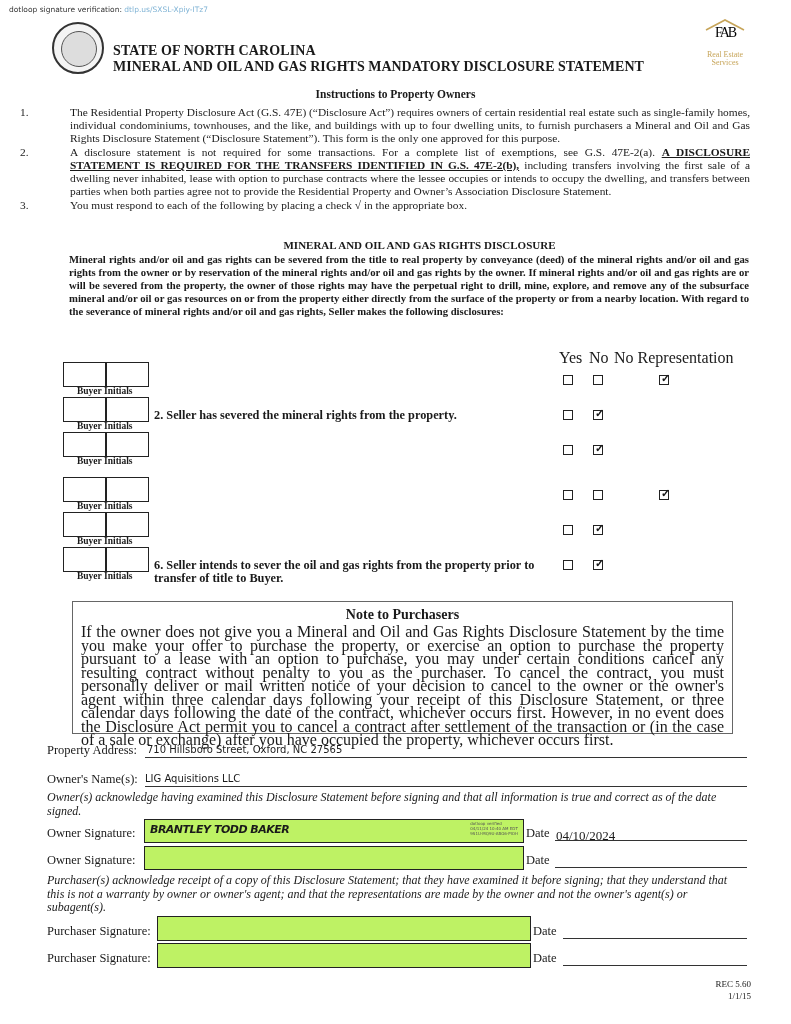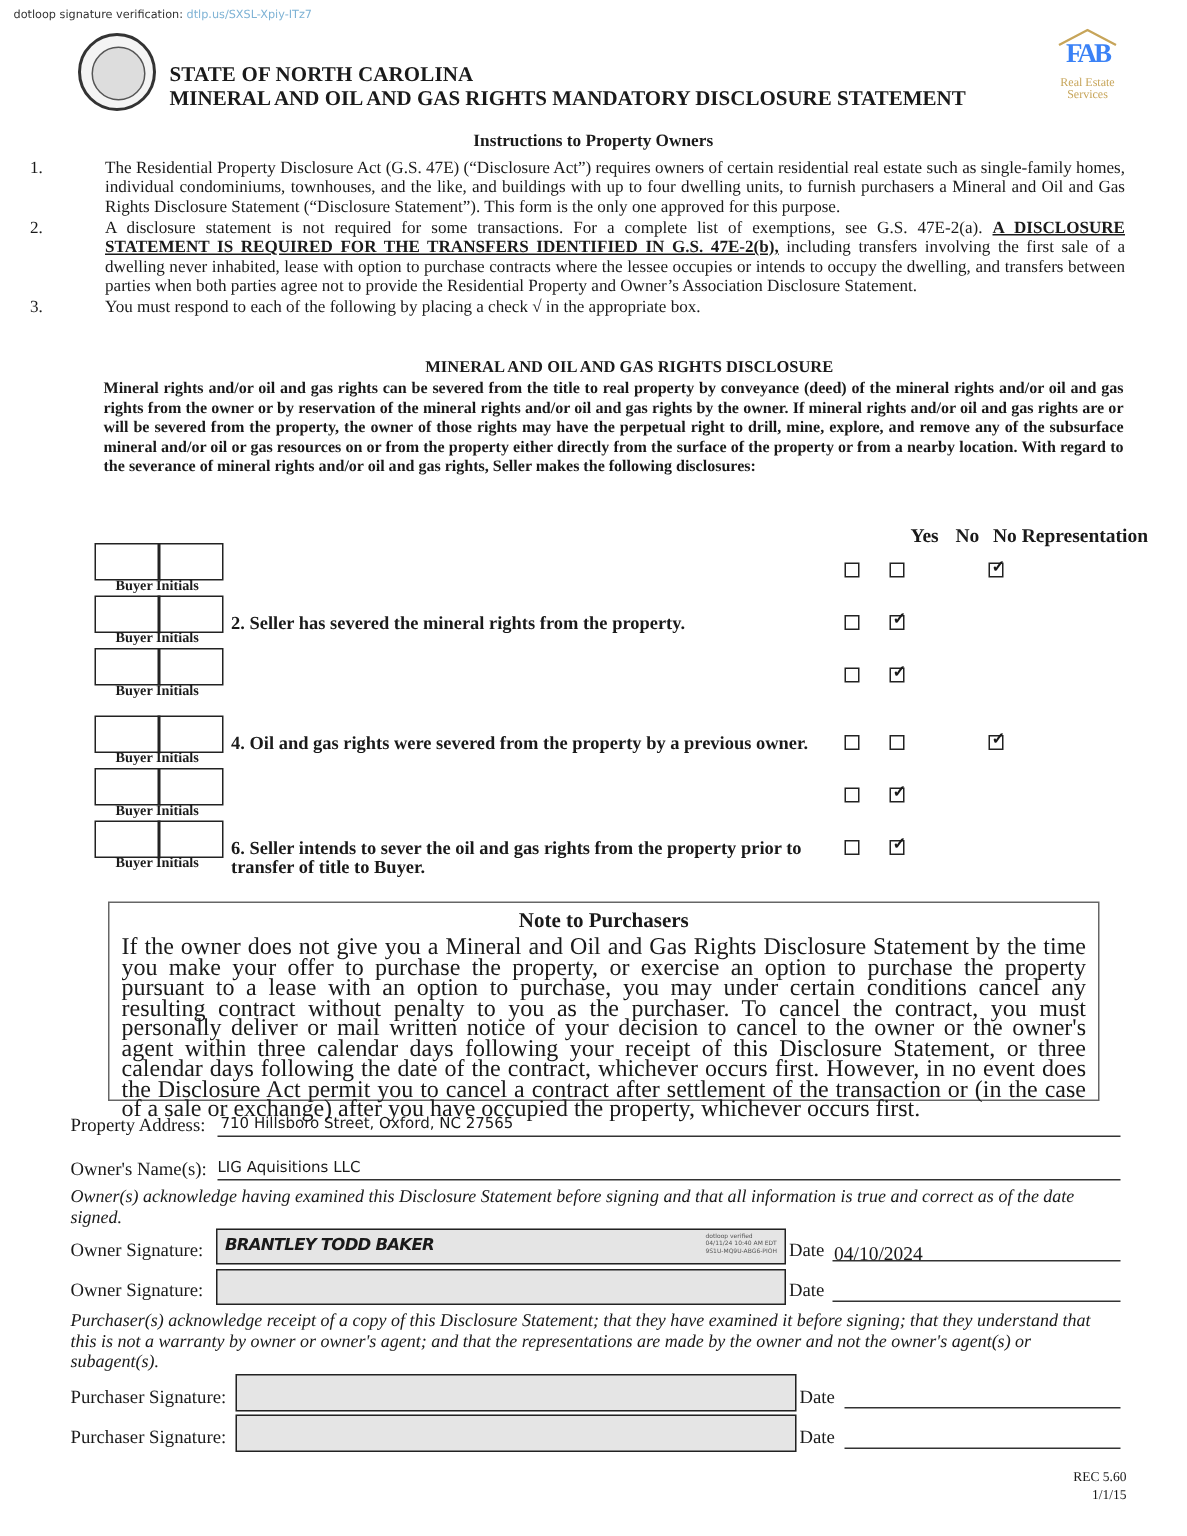--- a/index.html
+++ b/index.html
@@ -9,47 +9,47 @@
   .verif { left:9px; top:5px; font-family:"DejaVu Sans", sans-serif; font-size:7.5px; color:#333; }
   .verif .link { color:#7fb3d5; }
   .seal { left:52px; top:22px; width:52px; height:52px; border-radius:50%;
           border:2px solid #333; box-sizing:border-box; background:#f4f4f4; }
   .seal .inner { position:absolute; left:7px; top:7px; width:34px; height:34px;
                  border-radius:50%; border:1px solid #555; background:#ddd; }
   .title1 { left:113px; top:43px; font-weight:bold; font-size:14px; letter-spacing:0.1px; }
   .title2 { left:113px; top:59px; font-weight:bold; font-size:14px; }
   .logo { left:695px; top:17px; width:60px; height:50px; text-align:center; }
   .logo .roof { position:absolute; left:10px; top:2px; width:40px; height:12px; }
-  .logo .fab { position:absolute; left:0; top:8px; width:60px; font-size:18px; font-weight:bold;
-               color:#3b82f6; letter-spacing:-2px; }
+  .logo .fab { position:absolute; left:0; top:8px; width:60px; font-size:14px; font-weight:normal;
+               color:#000000; letter-spacing:-2px; }
   .logo .sub { position:absolute; left:0; top:34px; width:60px; font-size:8px; line-height:8px; color:#c7a55a; }
   .instr-h { left:0; width:791px; top:88px; text-align:center; font-weight:bold; font-size:11.5px; }
   .list { left:20px; top:106px; width:730px; font-size:11.4px; line-height:13px; }
   .list .item { position:relative; padding-left:50px; margin-bottom:1px; text-align:justify; }
   .list .num { position:absolute; left:0; top:0; }
   .u { font-weight:bold; text-decoration:underline; }
   .sec-h { left:0; width:791px; top:239px; text-align:center; font-weight:bold; font-size:11px;margin-left:24px; }
   .intro { left:69px; top:253px; width:680px; font-weight:bold; font-size:10.7px; line-height:13px; text-align:justify; }
-  .colhead { top:349px; font-weight:bold; font-size:13px;margin-left:48px; }
+  .colhead { top:349px; font-weight:normal; font-size:16px; }
   .row { left:63px; width:700px; height:38px; }
   .init { position:absolute; left:0; top:0; width:88px; height:26px; }
   .init .box { position:absolute; top:0; width:44px; height:25px; border:1.5px solid #222; box-sizing:border-box; }
   .init .lbl { position:absolute; left:14px; top:24px; font-size:9.5px; font-weight:bold; white-space:nowrap; }
   .q { position:absolute; left:91px; top:12px; width:400px; font-weight:bold; font-size:12.3px; line-height:13px; }
   .cb { position:absolute; top:13px; width:10px; height:10px; border:1.4px solid #222; box-sizing:border-box;
         font-size:12px; line-height:6px; text-align:center; font-weight:bold; }
   .cb.checked::after { content:"\2713"; position:absolute; left:1px; top:-1px; font-size:11px; }
   .note { left:72px; top:601px; width:661px; height:133px; border:1.5px solid #666; box-sizing:border-box; }
   .note h3 { margin:5px 0 2px 0; text-align:center; font-size:14px; font-weight:bold; }
   .note p { margin:0 8px; font-size:16px; line-height:13.5px; text-align:justify; }
   .field { left:47px; font-size:12.5px; }
   .fline { position:absolute; border-bottom:1px solid #333; height:14px; }
   .fval { position:absolute; font-family:"DejaVu Sans", sans-serif; font-size:10px; }
   .ack { left:47px; width:700px; font-style:italic; font-size:12px; line-height:13.5px; }
-  .sigbox { position:absolute; border:1.8px solid #222; box-sizing:border-box; background:#e5e5e5; }
+  .sigbox { position:absolute; border:1.8px solid #222; box-sizing:border-box; background:#bef264; }
   .sigtext { position:absolute; left:5px; top:3px; font-style:italic; font-weight:bold; font-size:11px;
              font-family:"DejaVu Sans", sans-serif; letter-spacing:-0.5px; }
   .sigmeta { position:absolute; right:5px; top:1px; font-family:"DejaVu Sans", sans-serif;
              font-size:4px; line-height:5px; color:#555; }
   .footer { right:40px; top:978px; font-size:9px; text-align:right; line-height:12px; }
 </style>
 </head>
 <body>
 
 <div class="abs verif">
@@ -127,21 +127,20 @@
   <div class="cb" style="left:500px"></div>
   <div class="cb checked" style="left:530px"></div>
 </div>
 
 <div class="abs row" style="top:477px">
   <div class="init">
     <div class="box" style="left:0"></div>
     <div class="box" style="left:42px"></div>
     <div class="lbl">Buyer Initials</div>
   </div>
-  <div class="q">4. Oil and gas rights were severed from the property by a previous owner.</div>
   <div class="cb" style="left:500px"></div>
   <div class="cb" style="left:530px"></div>
   <div class="cb checked" style="left:596px"></div>
 </div>
 
 <div class="abs row" style="top:512px">
   <div class="init">
     <div class="box" style="left:0"></div>
     <div class="box" style="left:42px"></div>
     <div class="lbl">Buyer Initials</div>

